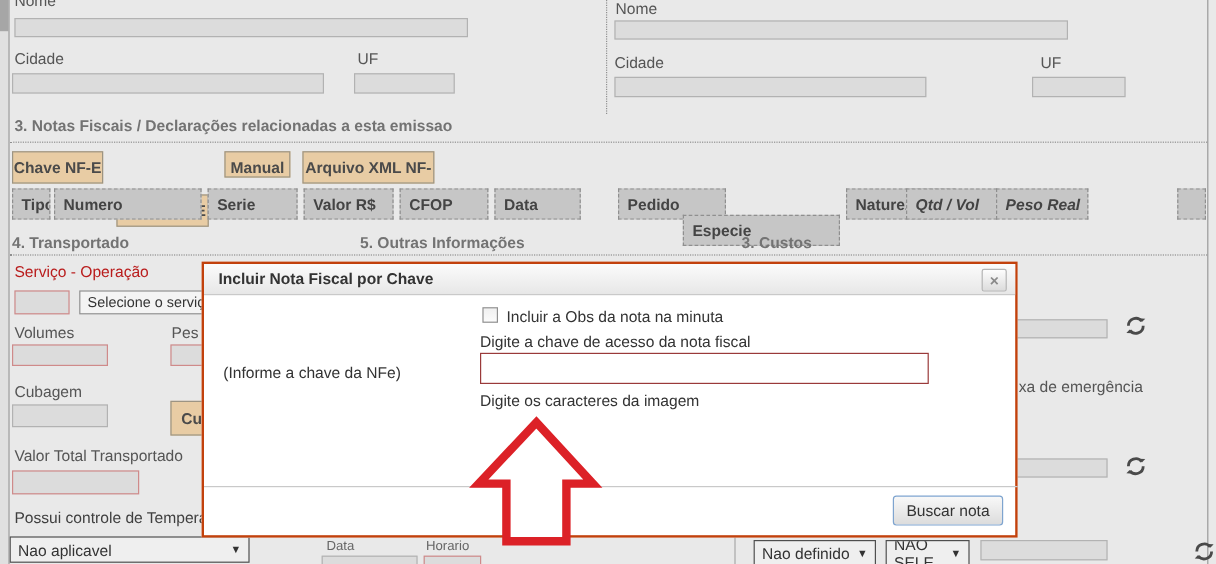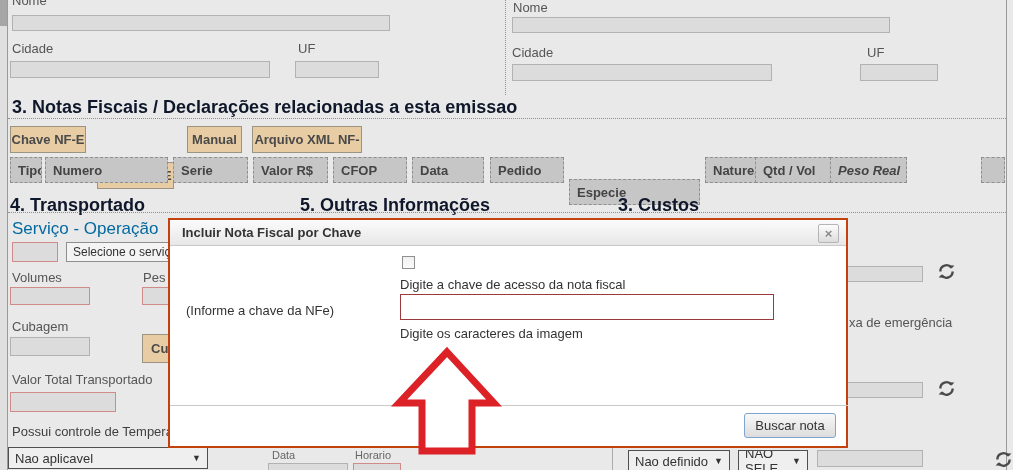--- a/index.html
+++ b/index.html
@@ -2,21 +2,21 @@
 <html><head>
 <meta charset="utf-8">
 <style>
   * { margin:0; padding:0; box-sizing:border-box; }
   html,body { width:1013px; height:470px; }
   body { font-family:"Liberation Sans","DejaVu Sans",sans-serif; background:#e9e9e9; }
   #screen { position:relative; width:1013px; height:470px; overflow:hidden; background:#e9e9e9; color:#4a4a4a; }
   .abs { position:absolute; }
   .label { font-size:13px; color:#555; white-space:nowrap; }
   .label-sm { font-size:11px; color:#666; white-space:nowrap; }
-  .bold-title { font-size:18px; font-weight:bold; color:#0f172a; white-space:nowrap; }
+  .bold-title { font-size:13px; font-weight:bold; color:#737373; white-space:nowrap; }
   .ginput { background:#dcdcdc; border:1px solid #b2b2b2; }
   .rinput { background:#dcdcdc; border:1px solid #cf8a8a; }
   .dotted-h { border-top:1px dotted #8f8f8f; height:0; }
   .dotted-v { border-left:1px dotted #8f8f8f; width:0; }
   .vline { width:1px; background:#9a9a9a; }
   .btn-tan { background:#e8cca4; border:1px solid #9c9483; font-size:13px; font-weight:bold;
              color:#4a4a4a; text-align:center; cursor:pointer; }
   .th-cell { position:absolute; top:0; height:26px; background:#c6c6c6; border:1px dashed #8f8f8f;
              font-size:13px; font-weight:bold; color:#444; padding:5px 0 0 7px; white-space:nowrap; overflow:hidden; }
   .selbox { background:#efefef; border:1px solid #4f4f4f; display:flex; align-items:center;
@@ -67,44 +67,44 @@
   <div class="abs label" style="left:512px;top:45px;">Cidade</div>
   <input class="abs ginput" style="left: 512px; top: 64px; width: 260px; height: 17px;">
   <div class="abs label" style="left:867px;top:45px;">UF</div>
   <input class="abs ginput" style="left: 860px; top: 64px; width: 78px; height: 17px;">
 
   <div class="abs bold-title" style="left:12px;top:97px;">3. Notas Fiscais / Declarações relacionadas a esta emissao</div>
   <div class="abs dotted-h" style="left:8px;top:118px;width:998px;"></div>
 
   <div class="abs btn-tan" style="left:10px;top:126px;width:76px;height:27px;line-height:25px;">Chave NF-E</div>
   <div class="abs btn-tan" style="left:97px;top:126px;width:77px;height:27px;line-height:25px;margin-top:36px;">Chave CT-E</div>
-  <div class="abs btn-tan" style="left:187px;top:126px;width:55px;height:27px;line-height:25px;text-align:center;">Manual</div>
+  <div class="abs btn-tan" style="left:187px;top:126px;width:55px;height:22px;line-height:25px;text-align:center;">Manual</div>
   <div class="abs btn-tan" style="left:252px;top:126px;width:110px;height:27px;line-height:25px;">Arquivo XML NF-e</div>
 
   <div class="abs" style="left:0;top:157px;width:1013px;height:26px;">
     <div class="th-cell" style="left:10px;width:32px;">Tipo</div>
     <div class="th-cell" style="left:45px;width:123px;">Numero</div>
     <div class="th-cell" style="left:253px;width:75px;">Valor R$</div>
     <div class="th-cell" style="left:173px;width:75px;">Serie</div>
     <div class="th-cell" style="left:333px;width:74px;">CFOP</div>
     <div class="th-cell" style="left:412px;width:72px;">Data</div>
-    <div class="th-cell" style="left:490px;width:74px;">Pedido</div>
+    <div class="th-cell" style="left:515px;width:90px;">Pedido</div>
     <div class="th-cell" style="left:569px;width:131px;margin-top:22px;">Especie</div>
     <div class="th-cell" style="left:705px;width:91px;">Natureza</div>
-    <div class="th-cell" style="left:755px;width:76px;">Qtd / Vol</div>
+    <div class="th-cell" style="left:755px;width:76px;font-style:italic;">Qtd / Vol</div>
     <div class="th-cell" style="left:830px;width:77px;font-style:italic;">Peso Real</div>
     <div class="th-cell" style="left:981px;width:24px;"></div>
   </div>
 
   <div class="abs bold-title" style="left:10px;top:195px;">4. Transportado</div>
   <div class="abs bold-title" style="left:300px;top:195px;">5. Outras Informações</div>
   <div class="abs bold-title" style="left:618px;top:195px;">3. Custos</div>
   <div class="abs dotted-h" style="left:8px;top:212px;width:998px;"></div>
 
-  <div class="abs label" style="left:12px;top:219px;font-size:17px;color:#0369a1;">Serviço - Operação</div>
+  <div class="abs label" style="left:12px;top:219px;font-size:13px;color:#b91c1c;">Serviço - Operação</div>
   <input class="abs rinput" style="left: 12px; top: 242px; width: 46px; height: 20px;">
   <div class="abs selbox selbox-lite" style="left:66px;top:242px;width:120px;height:20px;font-size:12px;">
     <span>Selecione o serviço</span>
   </div>
 
   <div class="abs label" style="left:12px;top:270px;">Volumes</div>
   <input class="abs rinput" style="left: 10px; top: 287px; width: 80px; height: 18px;">
   <div class="abs label" style="left:143px;top:270px;">Pes</div>
   <input class="abs rinput" style="left: 142px; top: 287px; width: 60px; height: 18px;">
 
@@ -157,20 +157,21 @@
     <path d="M2.2 8a5.8 5.8 0 0 1 10.4-3.6" fill="none" stroke="#4a4a4a" stroke-width="2.2"></path>
     <path d="M0.6 13.6 L3.2 10.9 5.8 13.9 z" fill="#4a4a4a"></path>
     <path d="M15.4 2.4 L12.8 5.1 10.2 2.1 z" fill="#4a4a4a"></path>
   </svg>
 
   <div id="modal">
     <div id="modal-title">Incluir Nota Fiscal por Chave</div>
     <div id="modal-close">×</div>
 
     <div id="modal-checkbox"></div>
+    <div class="modal-text" style="left:252px;top:36px;">Incluir a Obs da nota na minuta</div>
 
     <div class="modal-text" style="left:230px;top:57px;">Digite a chave de acesso da nota fiscal</div>
     <div class="modal-text" style="left:16px;top:83px;">(Informe a chave da NFe)</div>
     <input id="chave-input" style="">
 
     <div class="modal-text" style="left:230px;top:106px;">Digite os caracteres da imagem</div>
 
     <div id="modal-divider"></div>
     <button id="buscar-btn">Buscar nota</button>
   </div>

